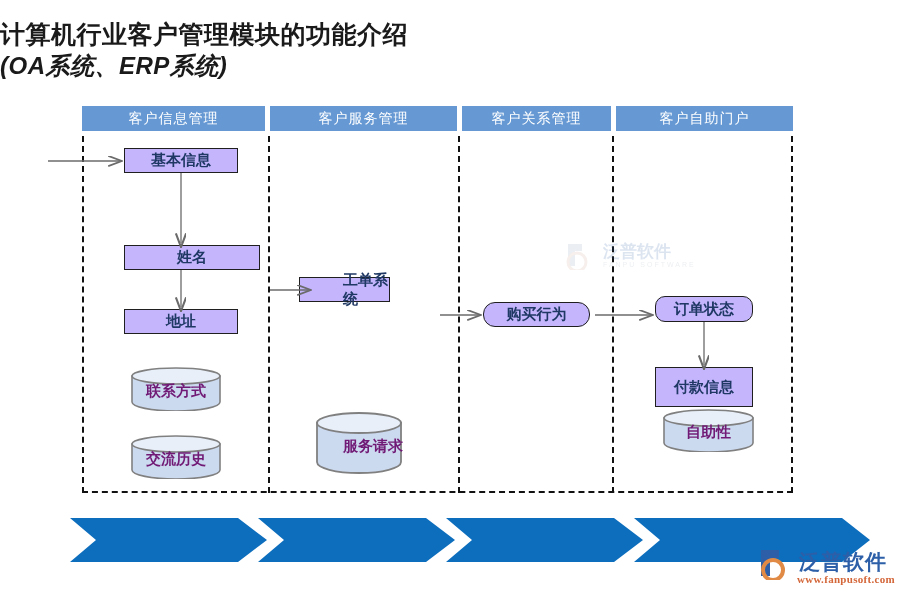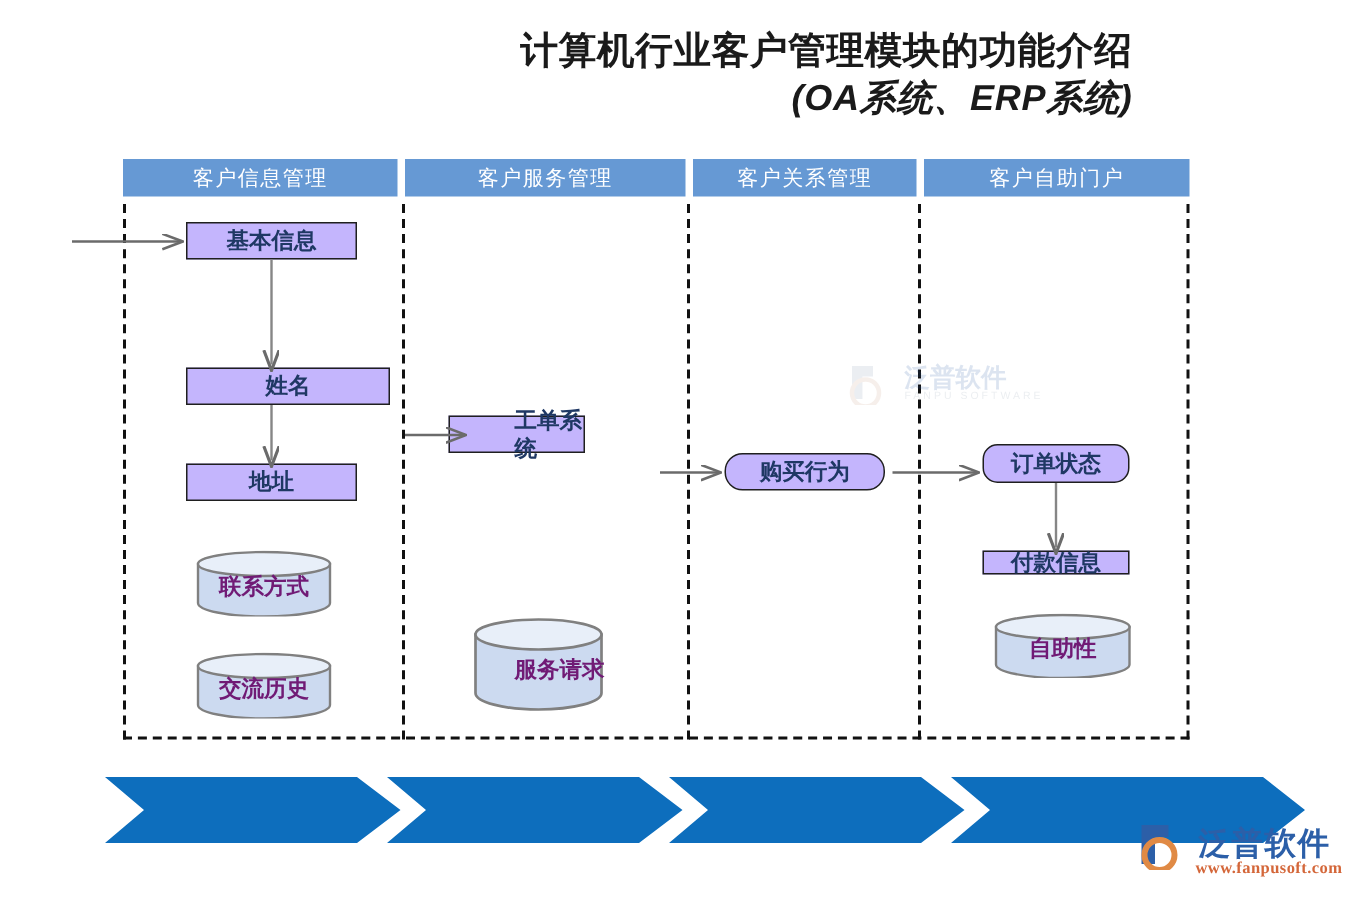--- a/index.html
+++ b/index.html
@@ -5,21 +5,21 @@
   html,body{margin:0;padding:0;}
   body{
     width:900px;height:600px;background:#ffffff;
     font-family:"Liberation Sans","DejaVu Sans",sans-serif;
     overflow:hidden;position:relative;
   }
   #canvas{position:relative;width:900px;height:600px;}
 
   
   .title{
-    position:absolute;left:0;top:18px;width:755px;text-align:right;
+    position:absolute;left:0;top:18px;width:755px;text-align:left;
     font-size:25px;font-weight:bold;color:#1a1a1a;line-height:32px;
     letter-spacing:0.5px;
   }
   .title .line2{display:block;font-size:24px;font-style:italic;font-weight:bold;}
 
   
   .hdr{
     position:absolute;height:25px;background:#6699d4;color:#ffffff;
     font-size:14px;display:flex;align-items:center;justify-content:center;
     letter-spacing:1px;
@@ -154,21 +154,21 @@
     <div class="cyl-label" style="top:26px;text-align:right;">服务请求</div>
   </div>
 
   <div class="pbox" style="left:483px;top:302px;width:107px;height:25px;border-radius:12px;">
     <span>购买行为</span>
   </div>
 
   <div class="pbox" style="left:655px;top:296px;width:98px;height:26px;border-radius:10px;">
     <span>订单状态</span>
   </div>
-  <div class="pbox" style="left:655px;top:367px;width:98px;height:16px;font-family:Liberation Serif, serif;">
+  <div class="pbox" style="left:655px;top:367px;width:98px;height:40px;font-family:Liberation Serif, serif;">
     <span>付款信息</span>
   </div>
 
   <div class="cyl" style="left:662px;top:409px;width:93px;height:43px;">
     <svg width="93" height="43" viewBox="0 0 93 43">
       <path d="M2 9 L2 34 a44.5 9 0 0 0 89 0 L91 9 Z" fill="#ccdaf0" stroke="#808080" stroke-width="1.6"></path>
       <ellipse cx="46.5" cy="9" rx="44.5" ry="8" fill="#e8eff9" stroke="#808080" stroke-width="1.6"></ellipse>
     </svg>
     <div class="cyl-label" style="top:14px;">自助性</div>
   </div>

